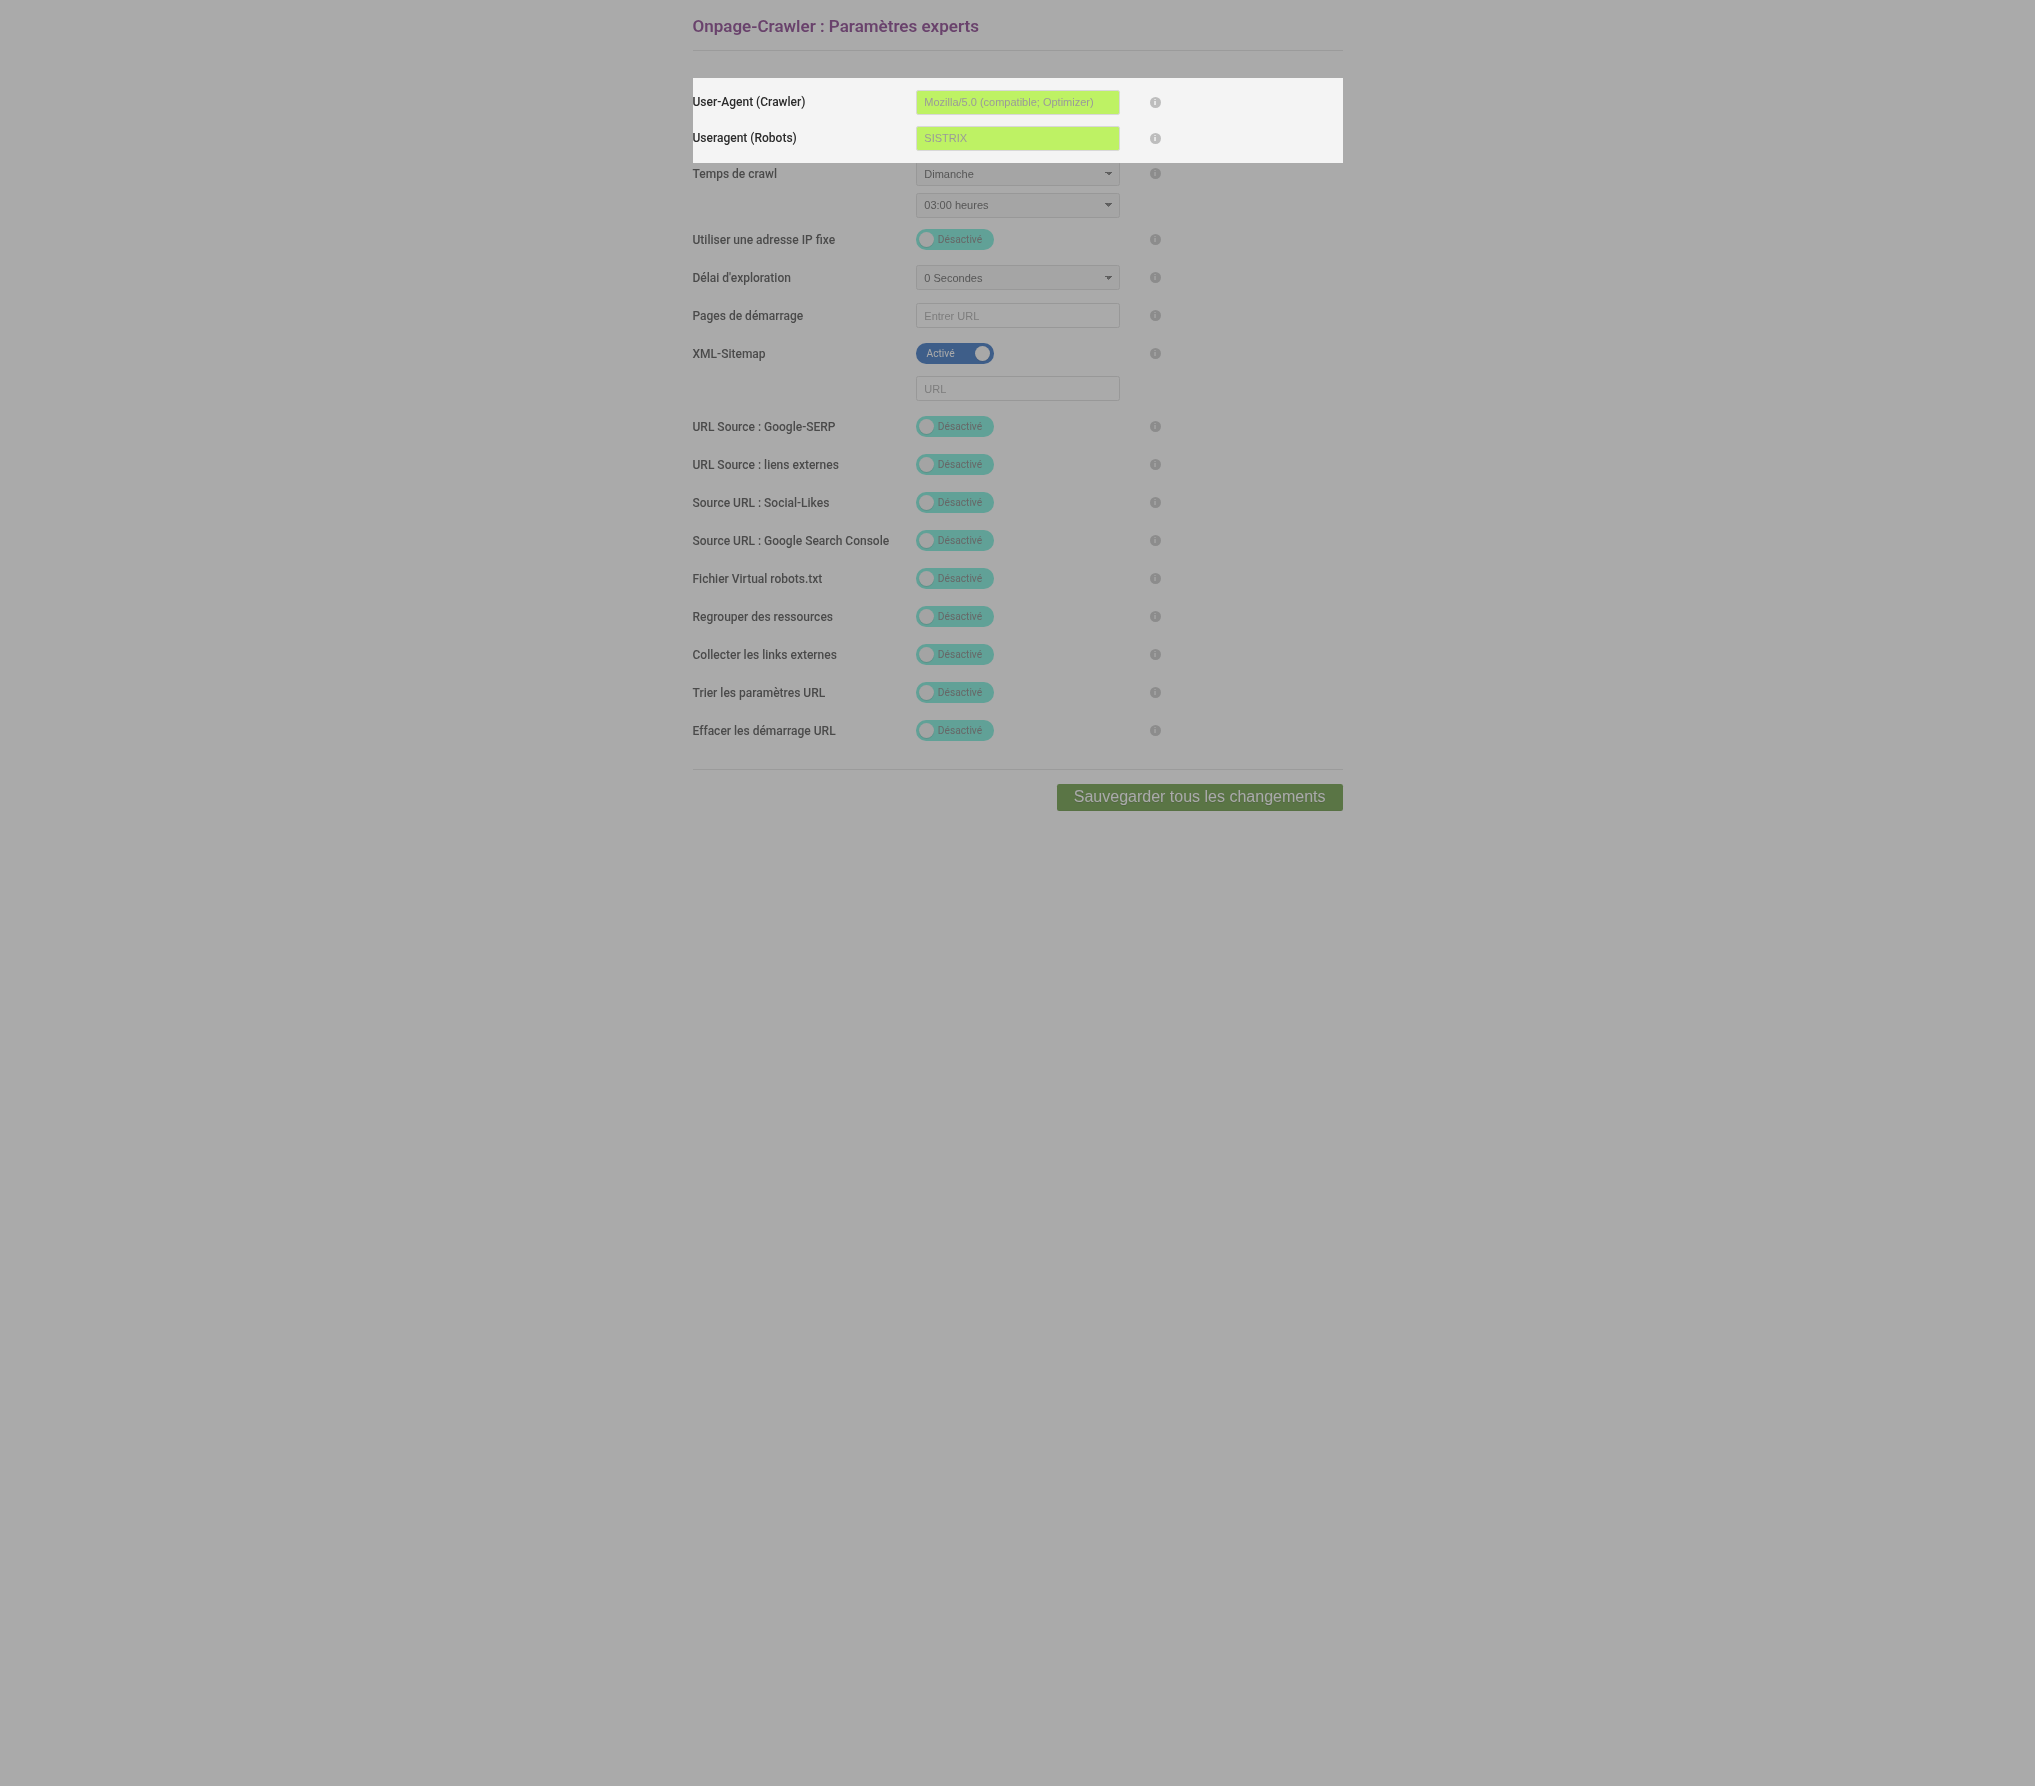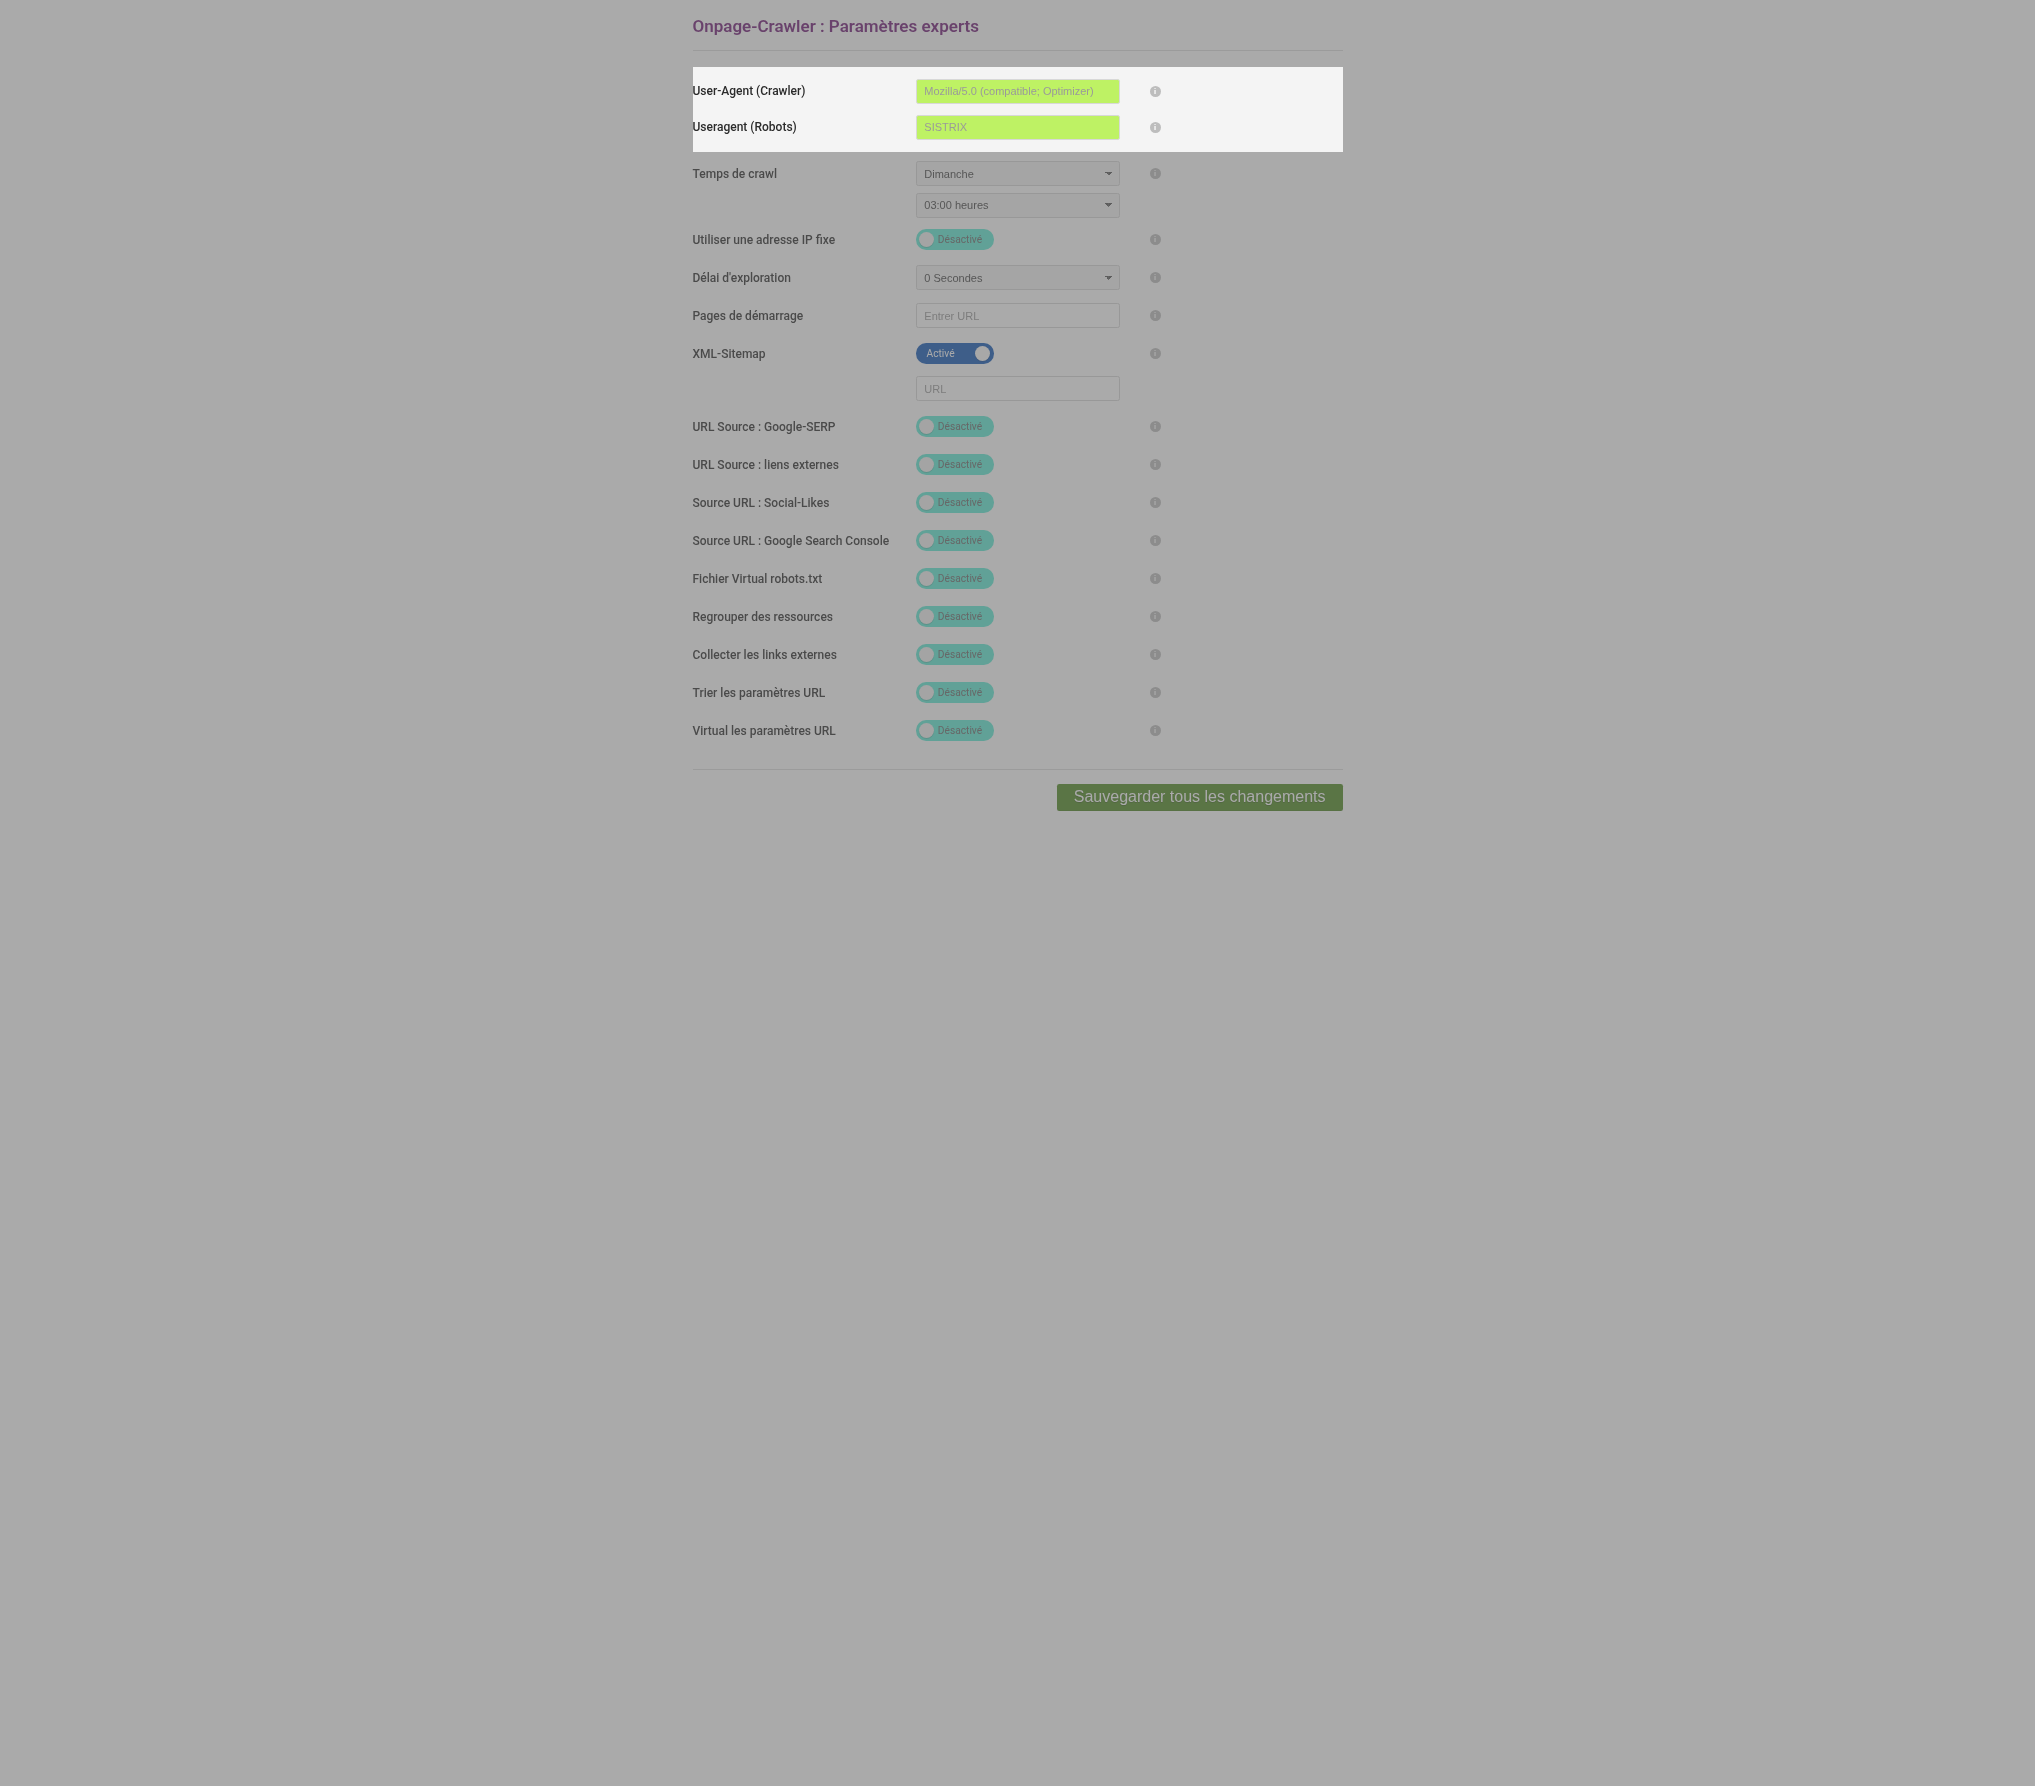--- a/index.html
+++ b/index.html
@@ -166,21 +166,21 @@
 </style>
 </head>
 <body>
 
 <div class="content">
 
   <h1 class="page-title">Onpage-Crawler : Paramètres experts</h1>
 
   <div class="form-area">
 
-    <div class="highlight-strip" style="top:67px;">
+    <div class="highlight-strip" style="top:78px;">
       <div class="row highlight">
         <div class="label">User-Agent (Crawler)</div>
         <div><input class="text" type="text" placeholder="Mozilla/5.0 (compatible; Optimizer)" style=""></div>
         <div class="info-cell">
             <span class="info-icon">i</span>
           </div>
       </div>
       <div class="row highlight">
         <div class="label">Useragent (Robots)</div>
         <div><input class="text" type="text" placeholder="SISTRIX" style=""></div>
@@ -329,21 +329,21 @@
       <div><span class="toggle off">
             <span class="knob"></span>
             <span class="tlabel">Désactivé</span>
           </span></div>
       <div class="info-cell">
           <span class="info-icon">i</span>
         </div>
     </div>
 
     <div class="row">
-      <div class="label">Virtual les paramètres URL</div>
+      <div class="label">Effacer les démarrage URL</div>
       <div><span class="toggle off">
             <span class="knob"></span>
             <span class="tlabel">Désactivé</span>
           </span></div>
       <div class="info-cell">
           <span class="info-icon">i</span>
         </div>
     </div>
 
     <hr class="divider">

